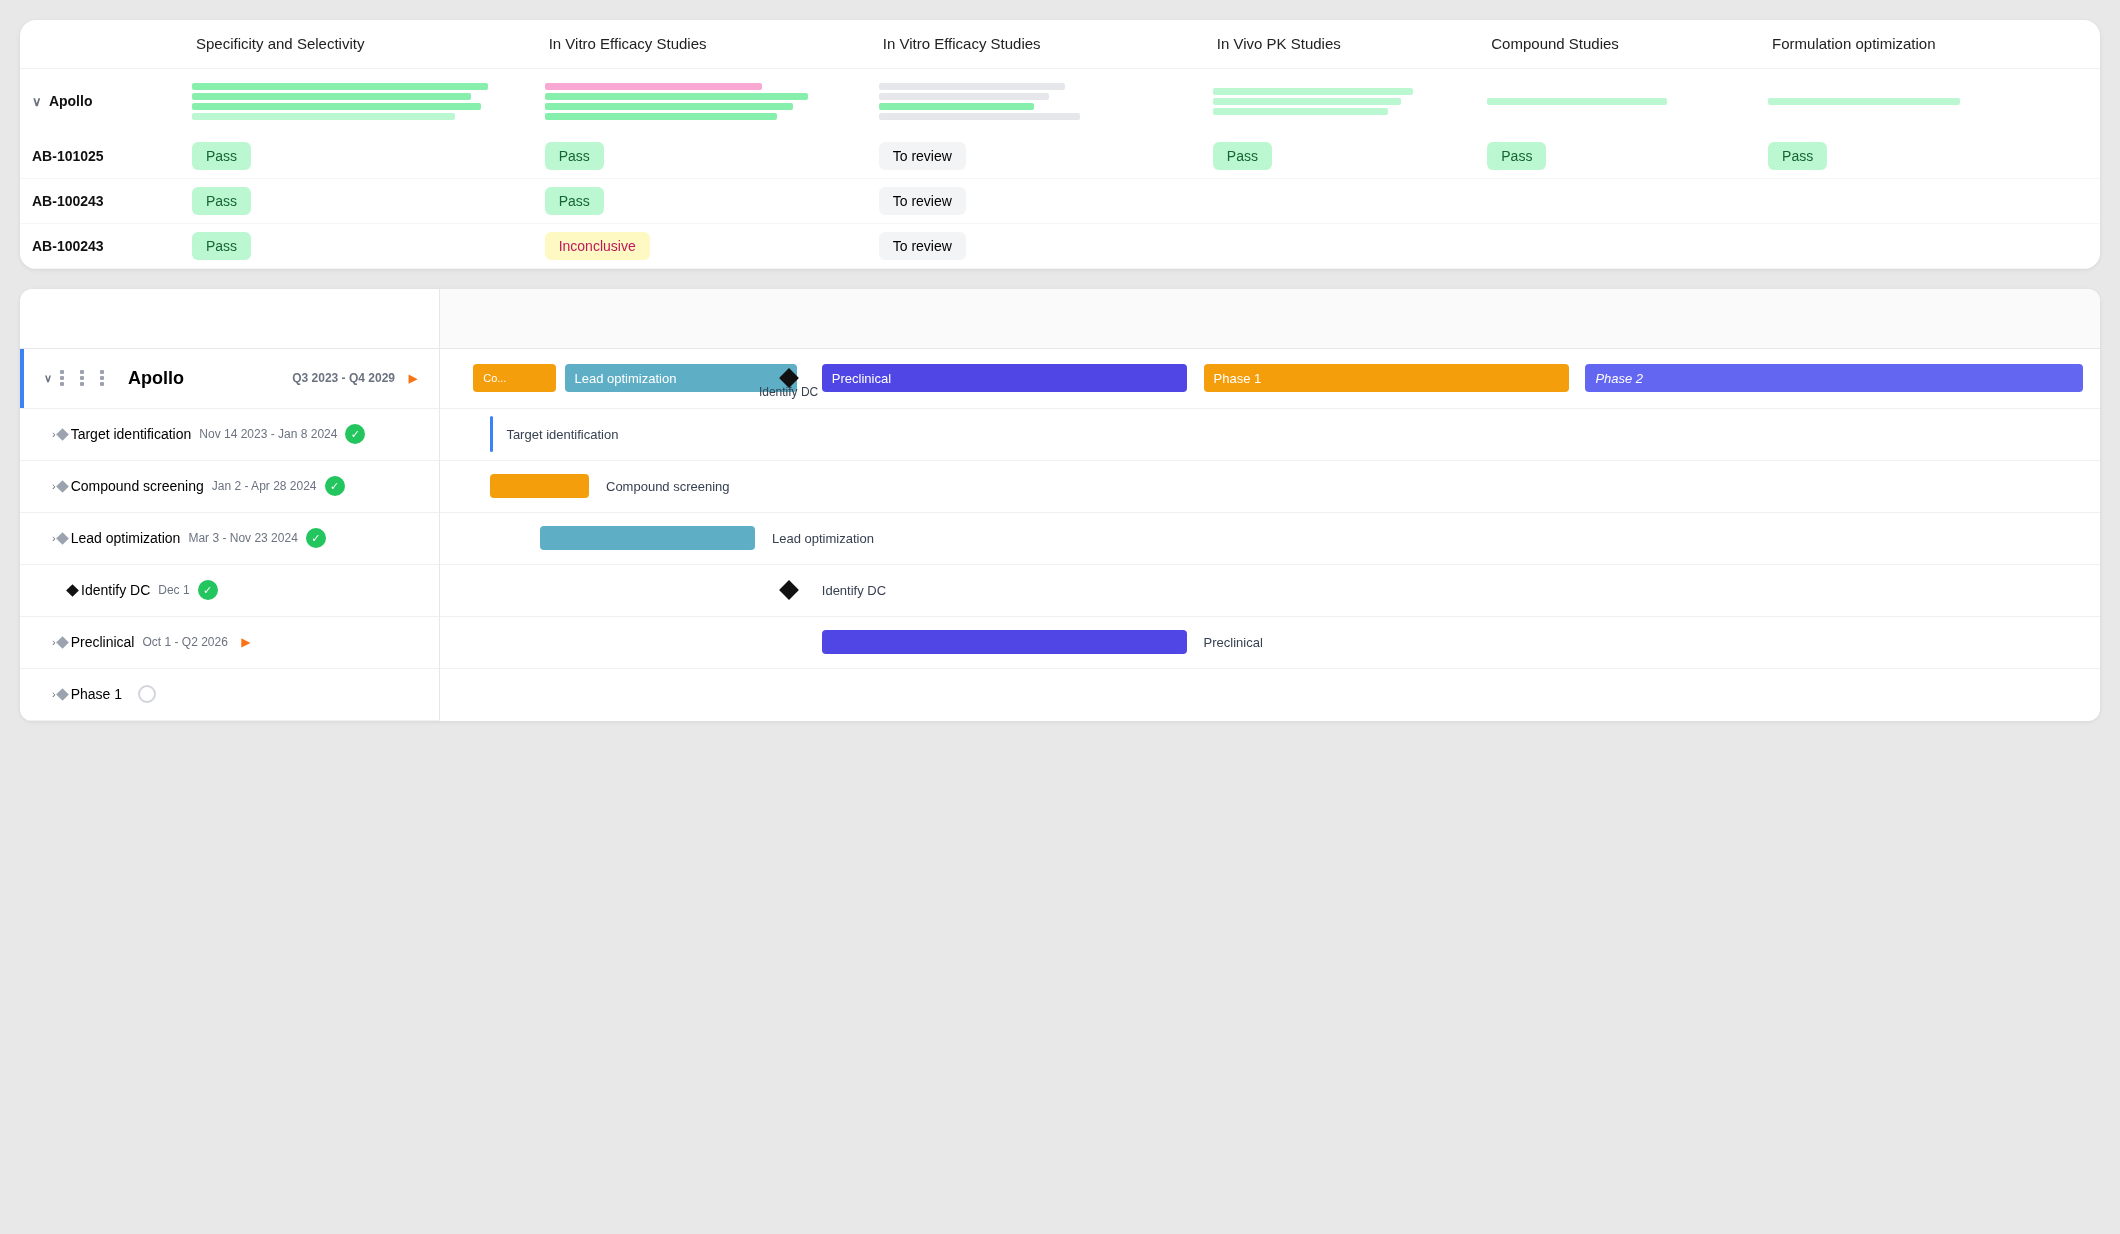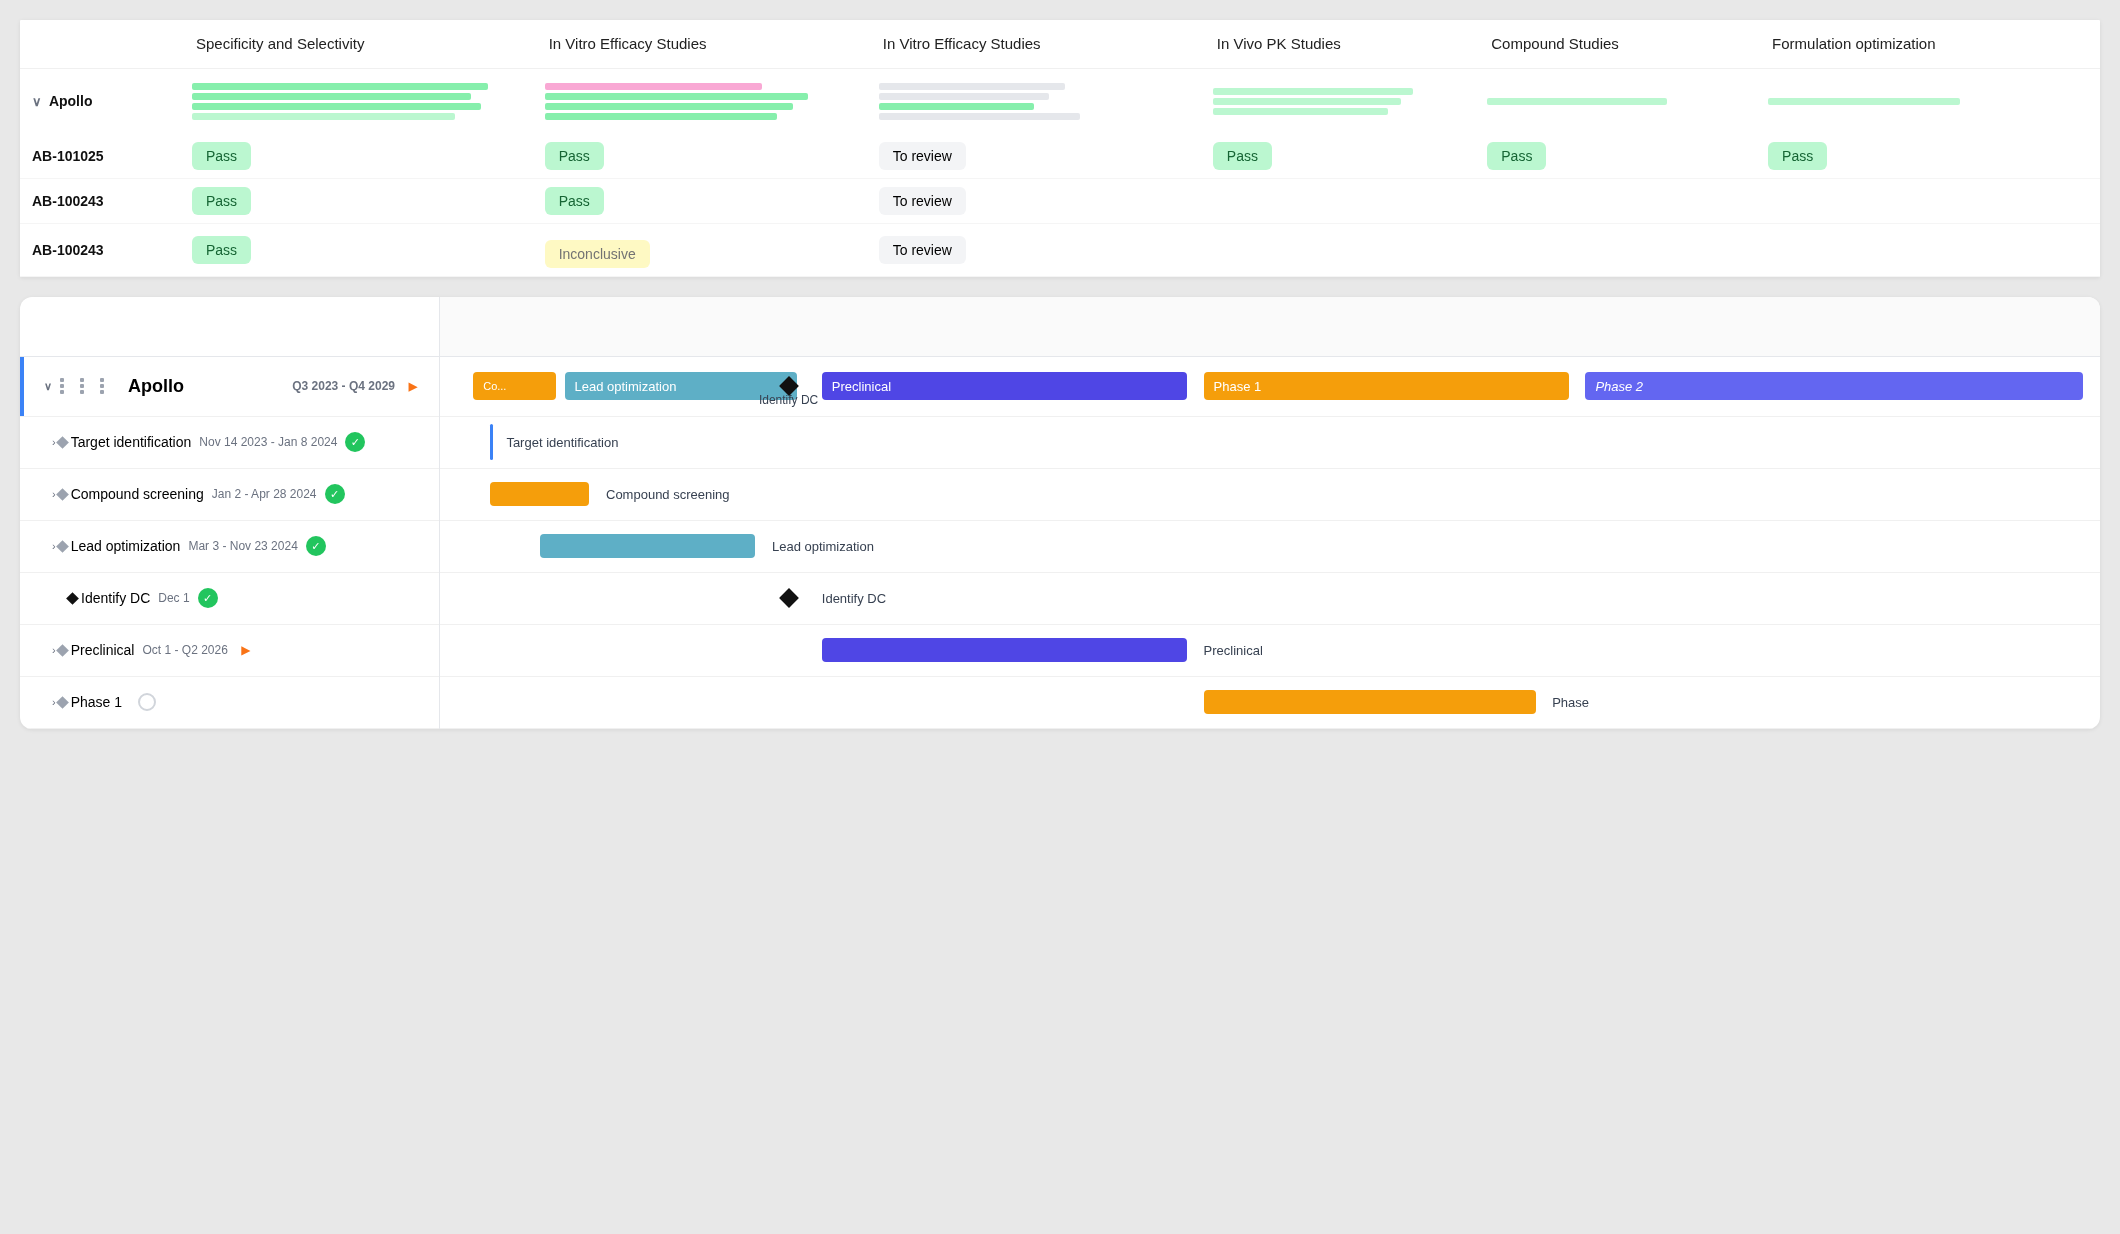--- a/index.html
+++ b/index.html
@@ -6,21 +6,21 @@
     body {
       background: #e8e8e8;
       font-family: -apple-system, BlinkMacSystemFont, 'Segoe UI', sans-serif;
       padding: 20px;
       min-width: 1060px;
     }
 
     
     .top-panel {
       background: white;
-      border-radius: 1px;
+      border-radius: 16px;
       padding: 0;
       margin-bottom: 20px;
       overflow: hidden;
       box-shadow: 0 1px 4px rgba(0,0,0,0.08);
     }
 
     .study-table {
       width: 100%;
       border-collapse: collapse;
     }
@@ -83,21 +83,21 @@
     .badge {
       display: inline-block;
       padding: 6px 14px;
       border-radius: 6px;
       font-size: 14px;
       font-weight: 400;
     }
 
     .badge-pass { background: #bbf7d0; color: #166534; }
     .badge-to-review { background: #f3f4f6; color: #000000; }
-    .badge-inconclusive { background: #fef9c3; color: #737373; margin-top: 8px; }
+    .badge-inconclusive { background: #fef9c3; color: #be185d; }
 
     
     .bottom-panel {
       background: white;
       border-radius: 12px;
       overflow: hidden;
       box-shadow: 0 1px 4px rgba(0,0,0,0.08);
     }
 
     .gantt-container {
@@ -485,20 +485,16 @@
       <div class="gantt-chart-row" style="position:relative;padding:0 8px;">
         <div style="position:absolute;left:21%;top:50%;transform:translate(-50%,-50%) rotate(45deg);width:14px;height:14px;background:#111;"></div>
         <div style="position:absolute;left:23%;font-size:13px;color:#374151;">Identify DC</div>
       </div>
 
       <div class="gantt-chart-row" style="position:relative;padding:0 8px;">
         <div class="gantt-bar bar-preclinical" style="left:23%;width:22%;height:24px;"></div>
         <div style="position:absolute;left:46%;font-size:13px;color:#374151;">Preclinical</div>
       </div>
 
-      <div class="gantt-chart-row" style="position:relative;padding:0 8px;">
-        <div class="gantt-bar bar-phase1" style="left:46%;width:20%;height:24px;"></div>
-        <div style="position:absolute;left:67%;font-size:13px;color:#374151;">Phase</div>
-      </div>
 
     </div>
   </div>
 </div>
 
 </body></html>

